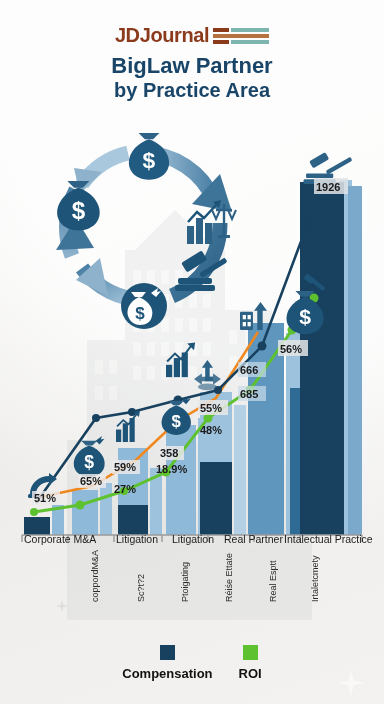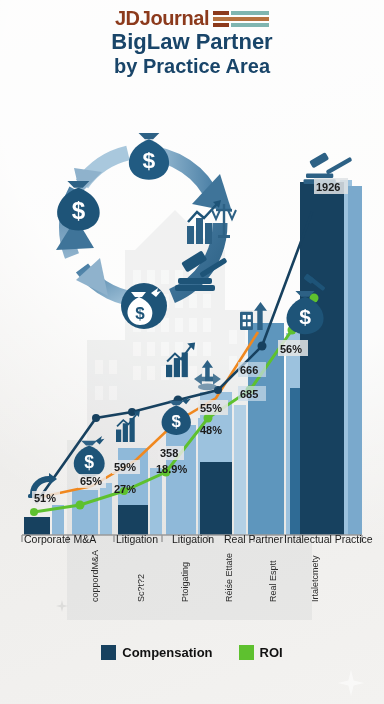--- a/index.html
+++ b/index.html
@@ -13,46 +13,46 @@
   .bg-texture{position:absolute;inset:0;
     background:
       radial-gradient(circle at 70% 12%, rgba(255,255,255,.85) 0 40%, rgba(0,0,0,0) 70%),
       linear-gradient(160deg,#f5f4f2 0%,#eeedeb 55%,#f3f2f0 100%);
     pointer-events:none;}
   .bg-building{position:absolute;left:50%;top:190px;transform:translateX(-50%);
     width:250px;height:430px;opacity:.10;pointer-events:none;}
   .sparkle{position:absolute;pointer-events:none;opacity:.55;}
 
   
-  .header{position:relative;z-index:5;padding-top:7px;text-align:center;}
+  .header{position:relative;z-index:5;padding-top:24px;text-align:center;}
   .logo-row{display:flex;align-items:center;justify-content:center;gap:4px;}
   .logo-text{font-size:20px;font-weight:bold;color:#8c3a1c;letter-spacing:-.4px;}
   .logo-bars{display:flex;flex-direction:column;gap:2px;width:56px;}
   .lb{height:4px;display:flex;gap:2px;}
   .lb i{display:block;height:4px;}
-  .title{color:#194569;font-weight:bold;line-height:1.12;}
+  .title{margin-top:7px;color:#194569;font-weight:bold;line-height:1.12;}
   .title .l1{font-size:22px;display:block;}
   .title .l2{font-size:23px;display:block;letter-spacing:-.2px;}
   .title .l3{font-size:20px;display:block;}
 
   
   .cycle{position:absolute;left:24px;top:128px;width:250px;height:210px;z-index:3;}
 
   
   .chart{position:absolute;left:0;top:150px;width:384px;height:420px;z-index:4;}
   .axis-labels-h{position:absolute;left:0;top:533px;width:384px;height:20px;z-index:6;padding-left:40px;}
   .axis-labels-h span{position:absolute;font-size:10.5px;color:#1b1b1b;white-space:nowrap;}
   .axis-labels-v{position:absolute;left:0;top:546px;width:384px;height:58px;z-index:6;}
   .axis-labels-v span{position:absolute;font-size:9px;color:#2a2a2a;white-space:nowrap;
     transform-origin:left top;transform:rotate(-90deg);}
 
   
   .legend{position:absolute;left:0;top:645px;width:384px;z-index:6;
     display:flex;justify-content:center;align-items:center;gap:26px;}
-  .lg-item{display:flex;align-items:center;gap:6px;}
+  .lg-item{display:flex;align-items:center;gap:6px;flex-direction:column;}
   .lg-swatch{width:15px;height:15px;display:block;}
   .lg-label{font-size:13px;font-weight:bold;color:#111;}
 </style>
 </head>
 <body>
 
 <div class="bg-texture"></div>
 
 <svg class="bg-building" viewBox="0 0 250 430">
   <g fill="#8e9499">

